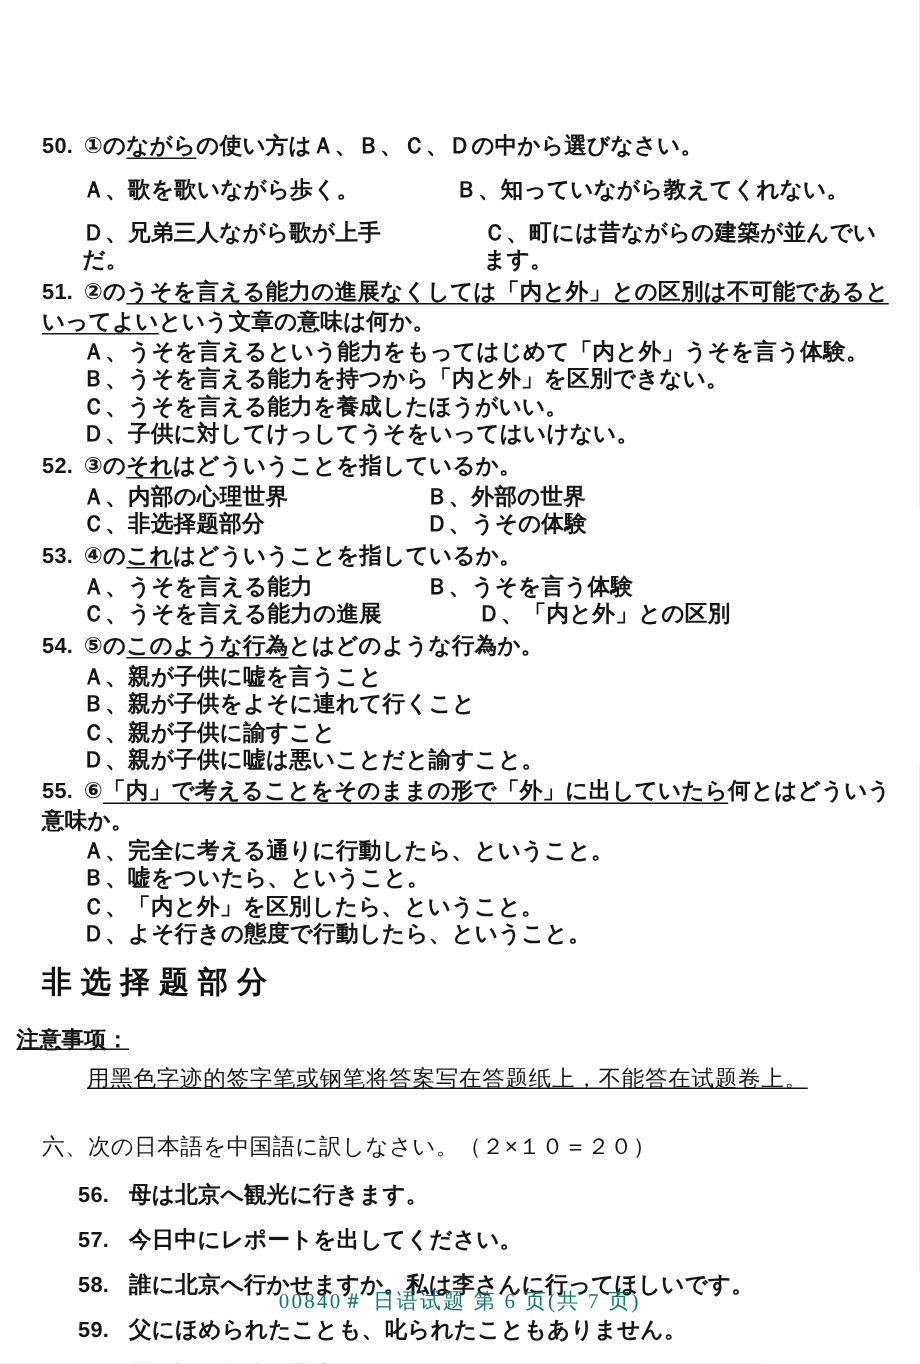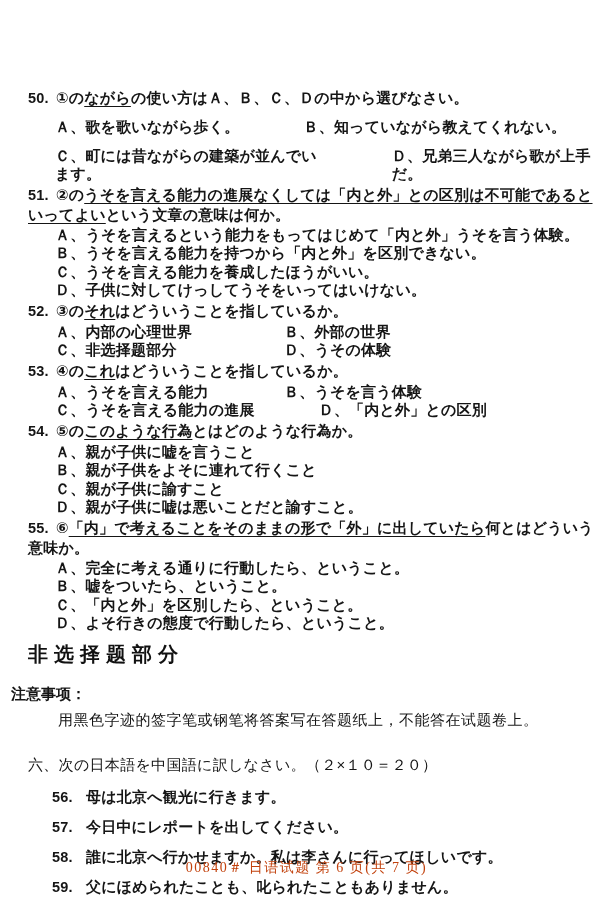--- a/index.html
+++ b/index.html
@@ -25,56 +25,56 @@
   .opt-row.two-col .opt-cell:first-child { min-width:165px; margin-right:20px; }
   
   .mc-question[data-qi="0"] .opt-row { margin-top:10px; }
   
   .section-header {
     margin:8px 10px 0 0; text-align:left;
     font-family:"Liberation Serif","DejaVu Serif",serif;
     font-size:20px; font-weight:600; letter-spacing:6px; color:#111;
   }
   
-  .notice { margin-top:16px; margin-left:-17px; }
+  .notice { margin-top:16px; margin-left:-17px;text-decoration:underline; }
   .notice-title { font-size:15px; font-weight:700; line-height:20px; }
   .notice-body {
     margin-top:6px; margin-left:47px;
     font-family:"Liberation Serif","DejaVu Serif",serif;
     font-size:15px; font-weight:400; line-height:20px; letter-spacing:0.5px;
   }
   
   .sec6-title { margin-top:24px; font-size:15px; font-weight:400; line-height:22px; letter-spacing:0.3px; }
   .translation-list { margin-top:11px; }
   .tr-item { font-size:15px; font-weight:600; line-height:20px; margin-bottom:10px; letter-spacing:0.2px;margin-left:24px; }
   .tr-num { display:inline-block; min-width:26px; margin-right:8px; font-size:14.5px; font-weight:700; }
   
   .page-footer {
     position:absolute; left:0; right:0; top:859px;
     text-align:center;
     font-family:"Liberation Serif","DejaVu Serif",serif;
-    font-size:14px; letter-spacing:1.5px; color:#c2410c;
+    font-size:14px; letter-spacing:1.5px; color:#0f766e;
   }
 </style>
 </head>
 <body>
 
 <div class="page">
 
   <div class="mc-section" id="mc-section">
   <div class="mc-question" data-qi="0">
     <div class="q-stem"><span class="q-num">50.</span><span class="q-text"><span>①の</span><span class="u">ながら</span><span>の使い方はＡ、Ｂ、Ｃ、Ｄの中から選びなさい。</span></span></div>
     <div class="q-options">
           <div class="opt-row two-col">
             <span class="opt-cell">Ａ、歌を歌いながら歩く。</span>
             <span class="opt-cell">Ｂ、知っていながら教えてくれない。</span>
           </div>
           <div class="opt-row two-col">
+            <span class="opt-cell">Ｄ、兄弟三人ながら歌が上手だ。</span>
             <span class="opt-cell">Ｃ、町には昔ながらの建築が並んでいます。</span>
-            <span class="opt-cell">Ｄ、兄弟三人ながら歌が上手だ。</span>
           </div>
         </div>
   </div>
 
   <div class="mc-question" data-qi="1">
     <div class="q-stem"><span class="q-num">51.</span><span class="q-text"><span>②の</span><span class="u">うそを言える能力の進展なくしては「内と外」との区別は不可能であるといってよい</span><span>という文章の意味は何か。</span></span></div>
     <div class="q-options">
           <div class="opt-row"><span class="opt-cell">Ａ、うそを言えるという能力をもってはじめて「内と外」うそを言う体験。</span></div>
           <div class="opt-row"><span class="opt-cell">Ｂ、うそを言える能力を持つから「内と外」を区別できない。</span></div>
           <div class="opt-row"><span class="opt-cell">Ｃ、うそを言える能力を養成したほうがいい。</span></div>

